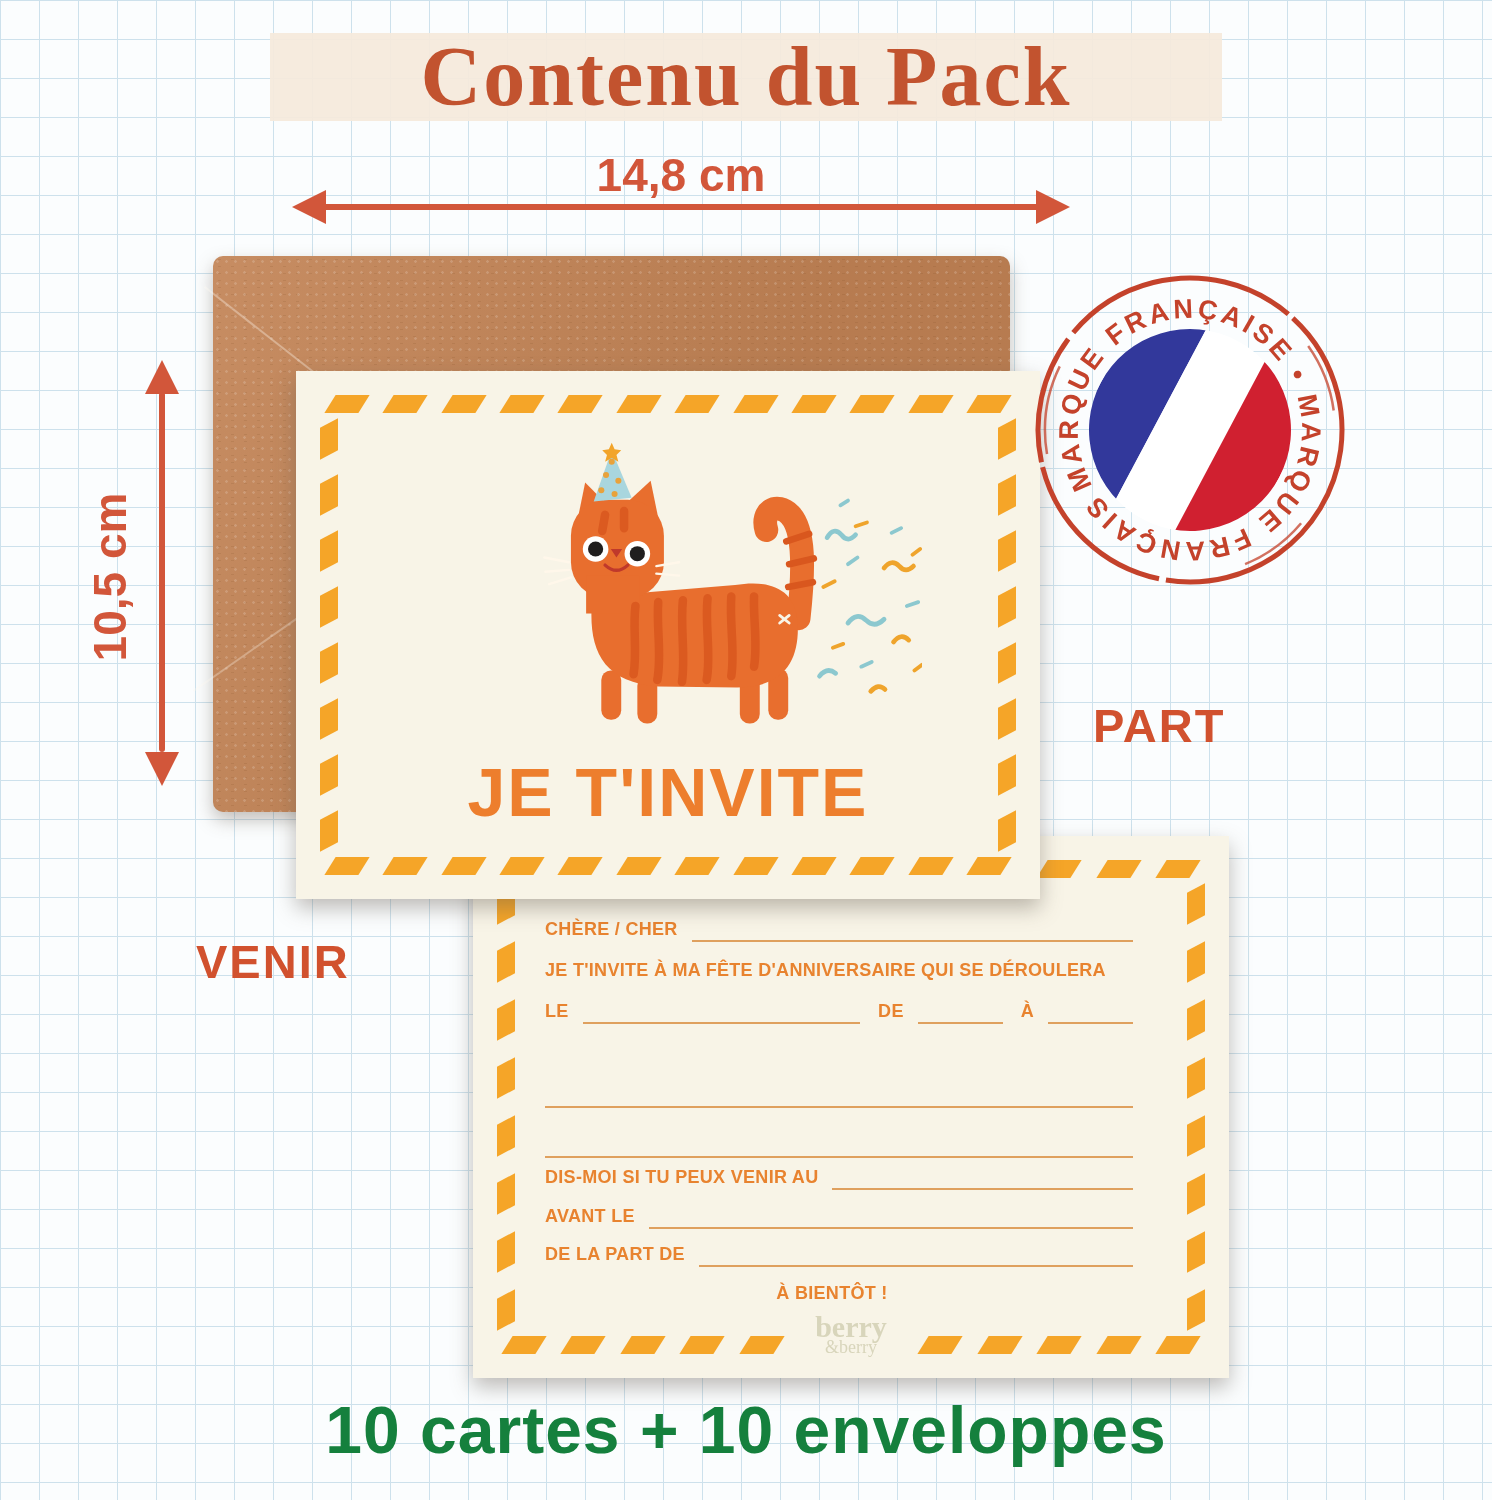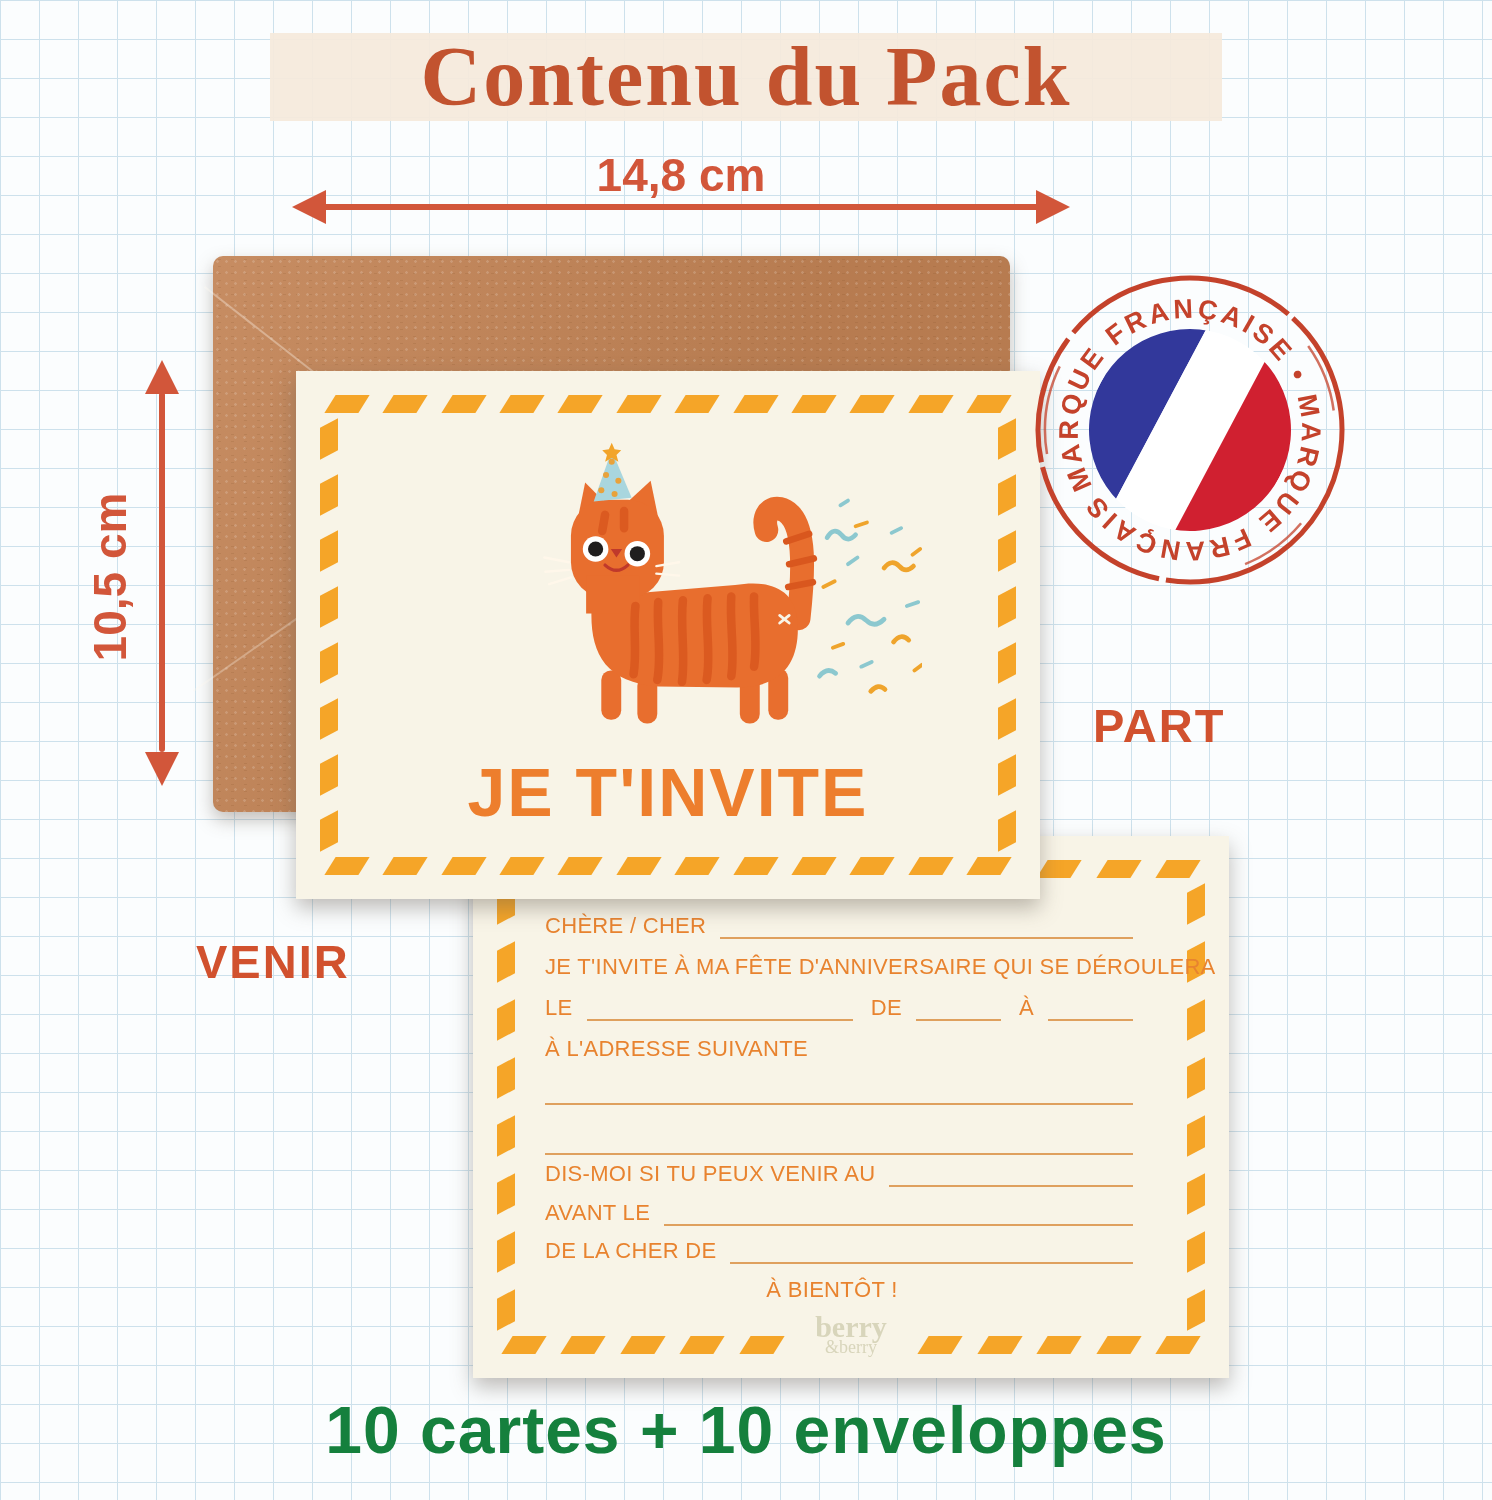--- a/index.html
+++ b/index.html
@@ -67,22 +67,22 @@
   .dash-left,.dash-right{top:52px;bottom:52px;width:18px;flex-direction:column;}
   .dash-left{left:24px;} .dash-right{right:24px;}
   .dash-left i,.dash-right i{width:18px;height:32px;transform:skewY(-28deg);}
   
   .cat-wrap{position:absolute;left:218px;top:64px;width:408px;height:302px;}
   .recto-headline{
     position:absolute;left:0;right:0;top:382px;text-align:center;
     font-size:68px;font-weight:bold;letter-spacing:2px;color:#ED7E2D;
   }
   
-  .vrow{position:absolute;left:72px;right:96px;height:32px;display:flex;align-items:center;
-    font-size:22px;font-weight:normal;letter-spacing:.3px;color:#E8832F;white-space:nowrap;}
+  .vrow{position:absolute;left:72px;right:96px;height:32px;display:flex;align-items:flex-end;
+    font-size:18px;font-weight:bold;letter-spacing:.3px;color:#E8832F;white-space:nowrap;}
   .vrow .lbl{padding-right:14px;line-height:26px;}
   .vrow .blank{flex:1;border-bottom:2px solid #DFA05E;height:24px;}
   .vrow .blank.fix{flex:0 0 85px;}
   .vrow .blank.mid{flex:3;}
   .vrow.center{justify-content:center;}
   .vrow.lineonly .blank{flex:1;}
   .brand{
     position:absolute;left:50%;top:478px;transform:translateX(-50%);
     background:#F8F4E7;padding:0 22px;text-align:center;z-index:5;
     font-family:"Liberation Serif",serif;color:#D8D5BB;line-height:.85;
@@ -181,39 +181,36 @@
     <span class="lbl">JE T'INVITE À MA FÊTE D'ANNIVERSAIRE QUI SE DÉROULERA</span>
   </div>
   <div class="vrow" style="top:156px">
     <span class="lbl">LE</span>
     <span class="blank mid"></span>
     <span class="lbl" style="padding-left:18px">DE</span>
     <span class="blank fix"></span>
     <span class="lbl" style="padding-left:18px">À</span>
     <span class="blank fix"></span>
   </div>
-  <div class="vrow" style="top:197px">
-    <span class="lbl">À L'ADRESSE SUIVANTE</span>
-  </div>
   <div class="vrow lineonly" style="top:240px">
     <span class="blank"></span>
   </div>
   <div class="vrow lineonly" style="top:290px">
     <span class="blank"></span>
   </div>
   <div class="vrow" style="top:322px">
     <span class="lbl">DIS-MOI SI TU PEUX VENIR AU</span>
     <span class="blank"></span>
   </div>
   <div class="vrow" style="top:361px">
     <span class="lbl">AVANT LE</span>
     <span class="blank"></span>
   </div>
   <div class="vrow" style="top:399px">
-    <span class="lbl">DE LA CHER DE</span>
+    <span class="lbl">DE LA PART DE</span>
     <span class="blank"></span>
   </div>
   <div class="vrow center" style="top:438px">
     <span class="lbl">À BIENTÔT !</span>
   </div>
 
   <div class="brand">
     <div class="b1">berry</div>
     <div class="b2">&amp;berry</div>
   </div>

